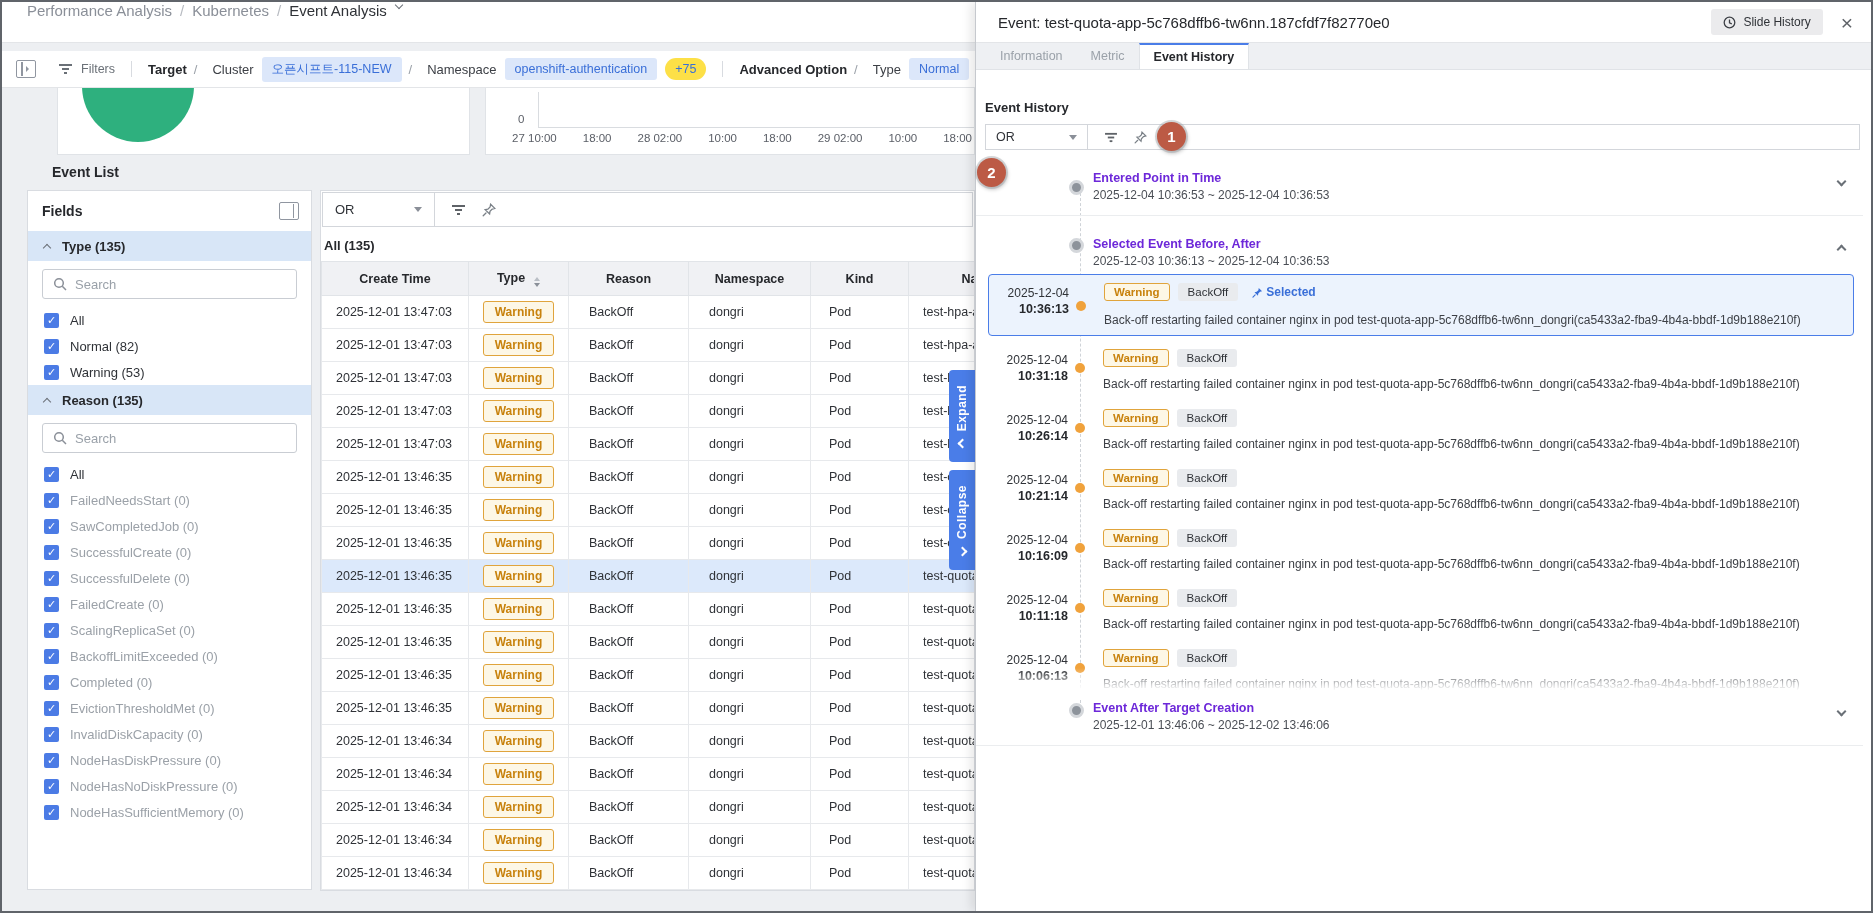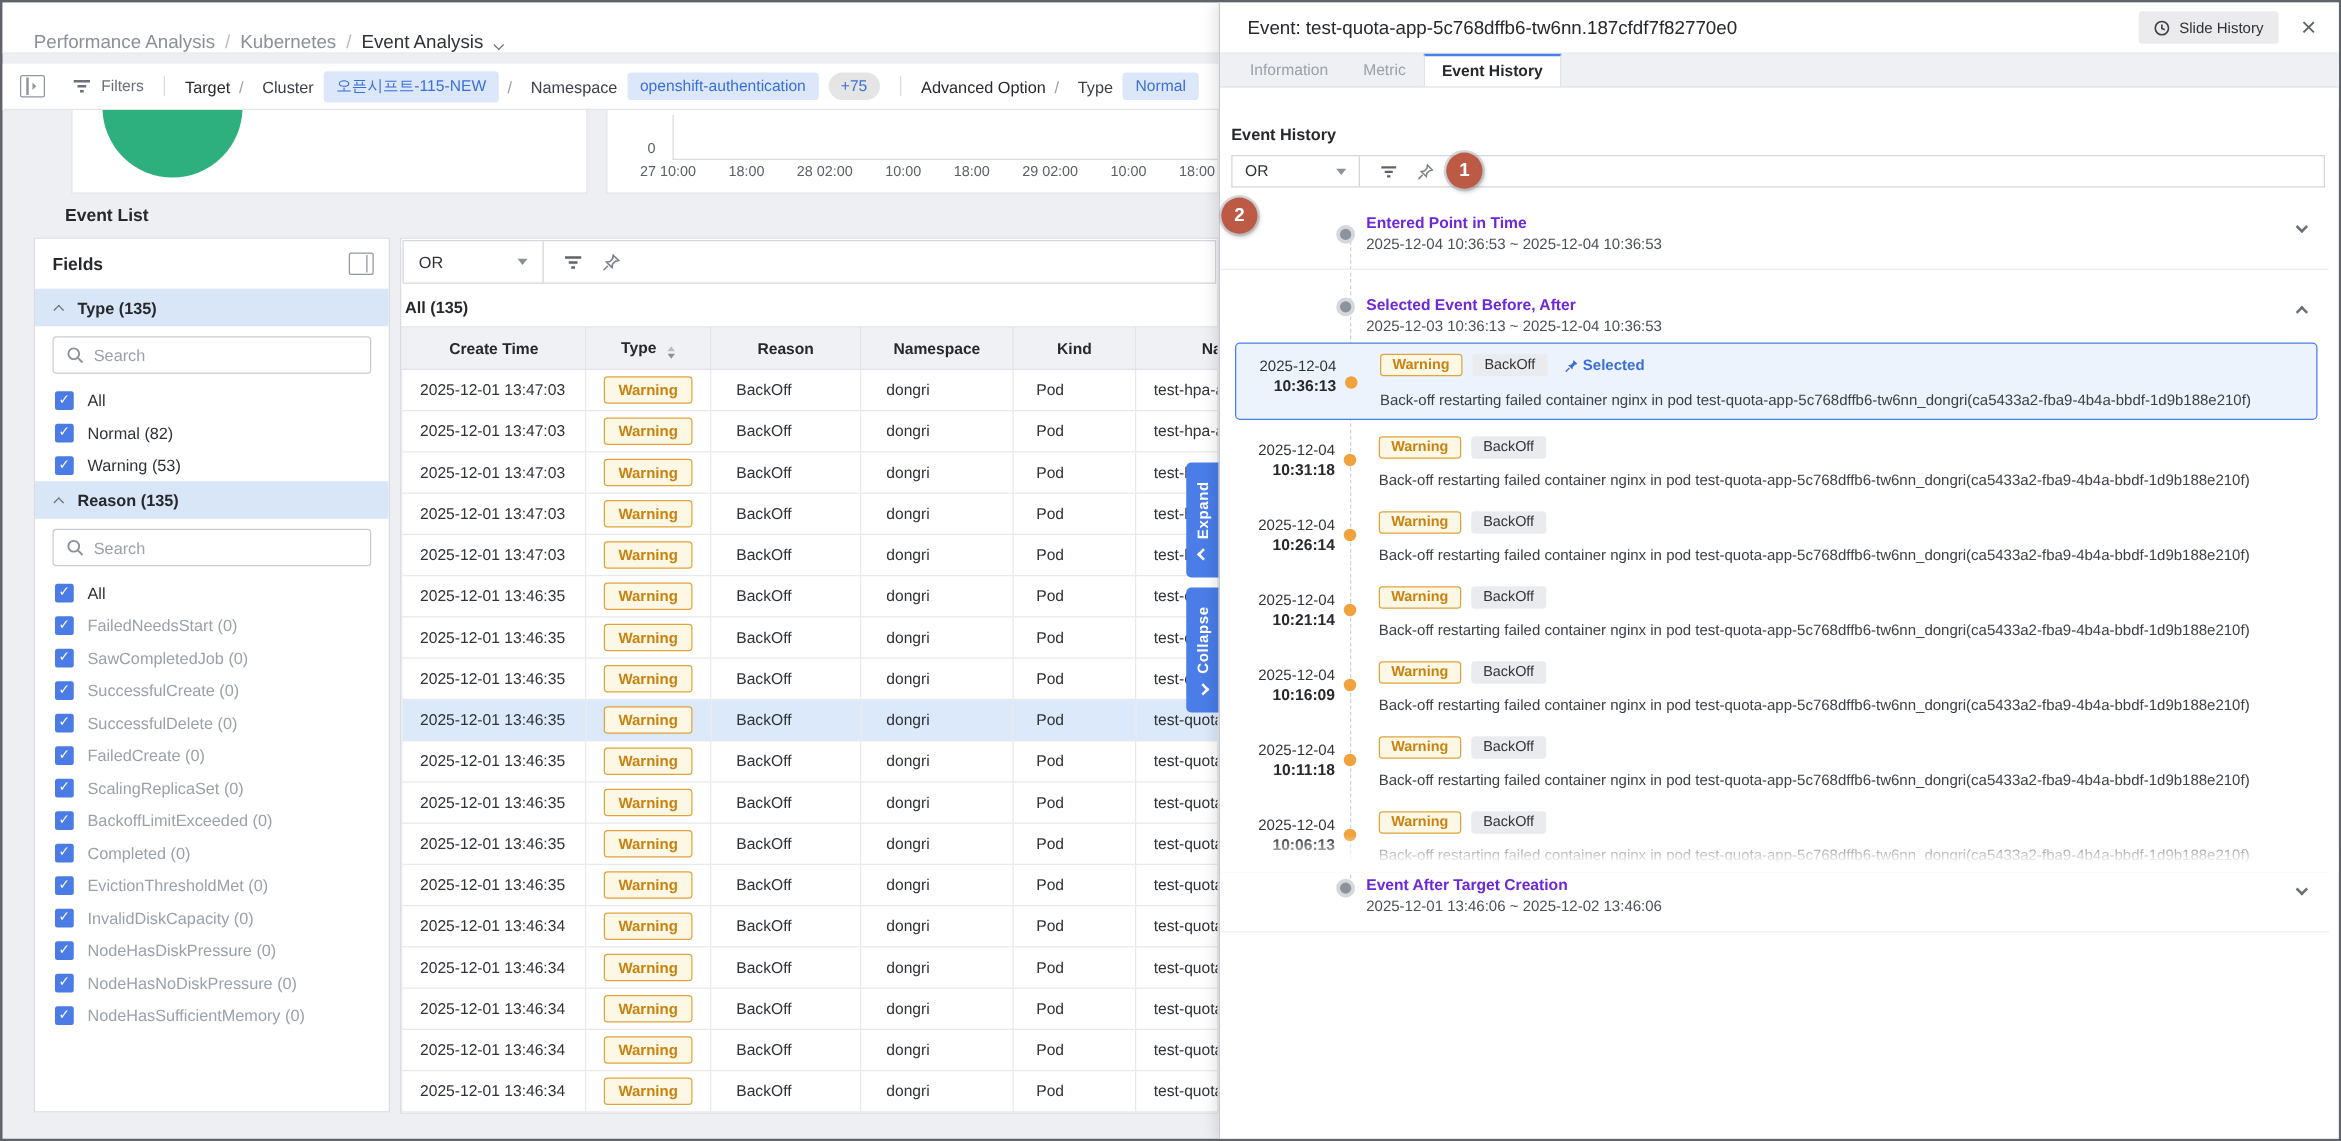--- a/index.html
+++ b/index.html
@@ -2,43 +2,43 @@
 <html><head>
 <meta charset="utf-8">
 <style>
   *{margin:0;padding:0;box-sizing:border-box;}
   html,body{background:#d7d9dc;}
   .app{position:relative;width:1873px;height:913px;background:#edeff2;border:2px solid #60646a;
        font-family:"Liberation Sans",sans-serif;overflow:hidden;color:#2f3237;}
 
   
   .topbar{position:absolute;left:0;top:0;right:0;height:41px;background:#fff;border-bottom:1px solid #e3e5e8;
-          display:flex;align-items:flex-end;padding-left:25px;font-size:15px;}
+          display:flex;align-items:flex-start;padding-left:25px;font-size:15px;}
   .crumb{color:#8a8f98;cursor:pointer;}
   .crumb.cur{color:#2f3237;font-weight:500;}
   .bsep{color:#b6bac0;margin:0 8px;}
   .cv{display:inline-block;width:7px;height:7px;border-left:2px solid #6a7077;border-top:2px solid #6a7077;}
   .cv.down{transform:rotate(-135deg);}
   .cv.up{transform:rotate(45deg);}
   .cv.sm{width:6px;height:6px;border-width:1.5px;margin:0 0 3px 9px;}
 
   
   .toolbar{position:absolute;left:0;top:49px;right:0;height:37px;background:#fff;border-bottom:1px solid #e3e5e8;
            display:flex;align-items:center;padding:0 0 0 14px;font-size:13px;white-space:nowrap;}
   .ptoggle{width:20px;height:18px;border:1.5px solid #9096a0;border-radius:2px;position:relative;cursor:pointer;}
   .ptoggle::after{content:"";position:absolute;top:1px;bottom:1px;left:4px;width:1.5px;background:#9096a0;}
   .ptoggle::before{content:"";position:absolute;top:5px;left:9px;border:3px solid transparent;border-left-color:#9096a0;}
   .tb-ico{margin:0 8px 0 22px;display:inline-flex;}
   .tb-filters{color:#6a7077;font-size:12.5px;}
   .tdiv{width:1px;height:16px;background:#d8dbe0;margin:0 16px;}
-  .tb-b{font-weight:400;font-size:13px;color:#26282c;}
+  .tb-b{font-weight:700;font-size:13px;color:#26282c;}
   .tb-l{color:#3d4046;margin:0 8px;}
   .tslash{color:#9aa0a8;margin:0 7px;}
   .chip{background:#dce7fa;color:#3a6fd8;border-radius:3px;padding:4px 10px;font-size:12.5px;cursor:pointer;}
-  .pill{background:#e5e5e5;color:#3a6fd8;border-radius:11px;padding:4px 10px;font-size:12.5px;margin-left:8px;cursor:pointer;}
+  .pill{background:#fde047;color:#3a6fd8;border-radius:11px;padding:4px 10px;font-size:12.5px;margin-left:8px;cursor:pointer;}
 
   
   .card{position:absolute;background:#fff;border:1px solid #e0e3e7;border-top:none;}
   .card-donut{left:55px;top:86px;width:413px;height:67px;overflow:hidden;}
   .donut{position:absolute;left:24px;top:-3px;width:112px;height:57px;border-radius:0 0 112px 112px;background:#2eb07e;}
   .card-chart{left:483px;top:86px;width:490px;height:67px;}
   .yzero{position:absolute;left:32px;top:25px;font-size:11.5px;color:#5a5e66;}
   .yline{position:absolute;left:52px;top:4px;bottom:26px;width:1px;background:#d9dce0;}
   .xline{position:absolute;left:52px;right:0;bottom:26px;height:1px;background:#d9dce0;}
   .xticks{position:absolute;left:26px;right:2px;top:44px;display:flex;justify-content:space-between;

